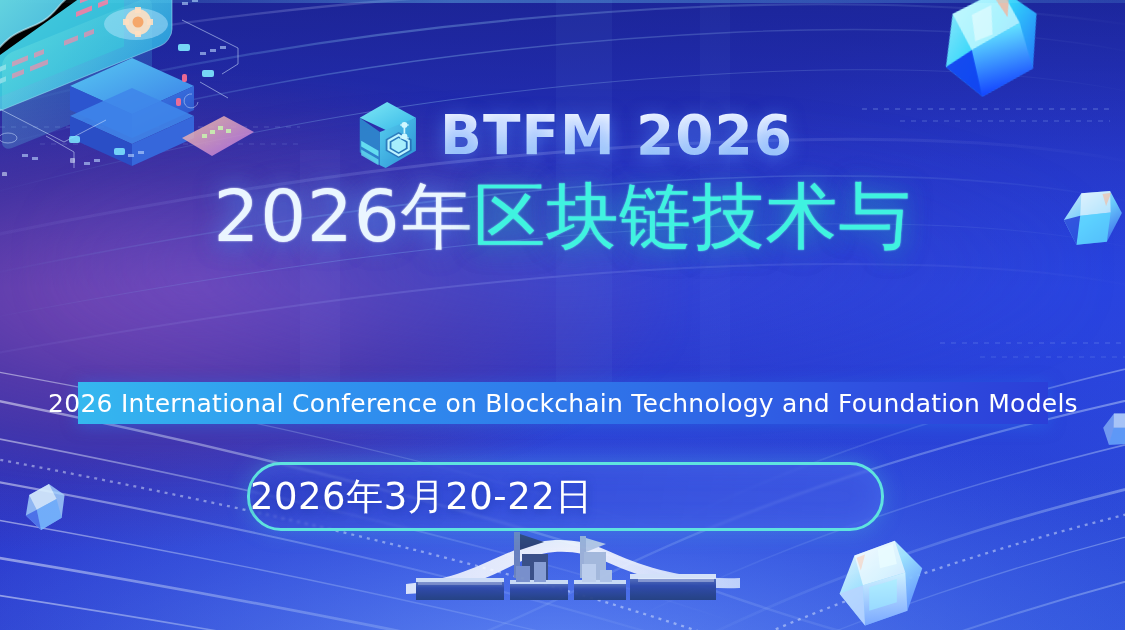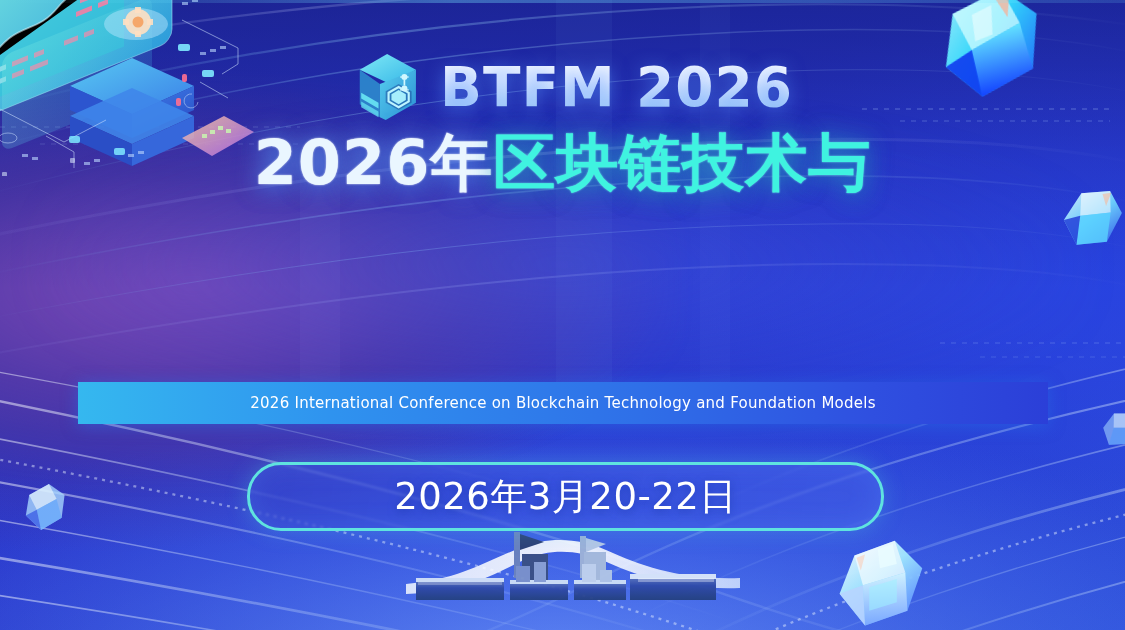--- a/index.html
+++ b/index.html
@@ -94,20 +94,21 @@
     opacity: .95;
   }
   .skyline svg { width: 100%; height: 100%; display: block; }
 
   
   .content {
     position: absolute; inset: 0;
     display: flex;
     flex-direction: column;
     align-items: center;
+    margin-top: 48px;
   }
 
   
   .logo-row {
     display: flex;
     align-items: center;
     gap: 14px;
     margin-top: 48px;
     margin-left: 22px;
   }
@@ -124,22 +125,22 @@
     color: transparent;
     text-shadow: 0 3px 18px rgba(90, 150, 255, .55);
     font-family: "DejaVu Sans", "Liberation Sans", sans-serif;
   }
 
   
   .headline {
     margin-top: 6px;
     text-align: right;
     line-height: 1.0;
-    font-weight: 700;
-    font-size: 62px;
+    font-weight: 400;
+    font-size: 72px;
     letter-spacing: 1px;
     white-space: nowrap;
     font-family: "DejaVu Sans", "Liberation Sans", sans-serif;
   }
   .headline .line { display: block; }
   .headline .line + .line { margin-top: 8px; }
   .w-white {
     color: #eaf6ff;
     text-shadow:
       0 0 2px rgba(255,255,255,.9),
@@ -160,39 +161,38 @@
     left: 78px; top: 382px;
     width: 970px; height: 42px;
     background: linear-gradient(90deg, #35b8ef 0%, #2f93ef 26%, #2f6fe8 58%, #2f4fe0 82%, #2b3fd8 100%);
     display: flex;
     align-items: center;
     justify-content: center;
     box-shadow: 0 2px 16px rgba(40, 110, 230, .55);
   }
   .subtitle-bar span {
     color: #ffffff;
-    font-size: 15px;
+    font-size: 25px;
     letter-spacing: .25px;
     font-weight: 400;
     font-family: "DejaVu Sans", "Liberation Sans", sans-serif;
     white-space: nowrap;
   }
 
   
   .pill {
     position: absolute;
     left: 247px; top: 462px;
     width: 631px; height: 63px;
     border: 3px solid #5fe3df;
     border-radius: 34px;
     background: linear-gradient(100deg, rgba(54, 70, 205, .62) 0%, rgba(58, 82, 220, .56) 45%, rgba(70, 96, 232, .50) 100%);
     box-shadow: 0 0 22px rgba(90, 220, 230, .28), inset 0 0 26px rgba(90, 150, 255, .22);
     display: flex;
     align-items: center;
-    justify-content: center;
     gap: 57px;
     backdrop-filter: blur(1px);
   }
   .pill span {
     color: #ffffff;
     font-size: 37px;
     font-weight: 400;
     letter-spacing: .5px;
     line-height: 1;
     white-space: nowrap;

